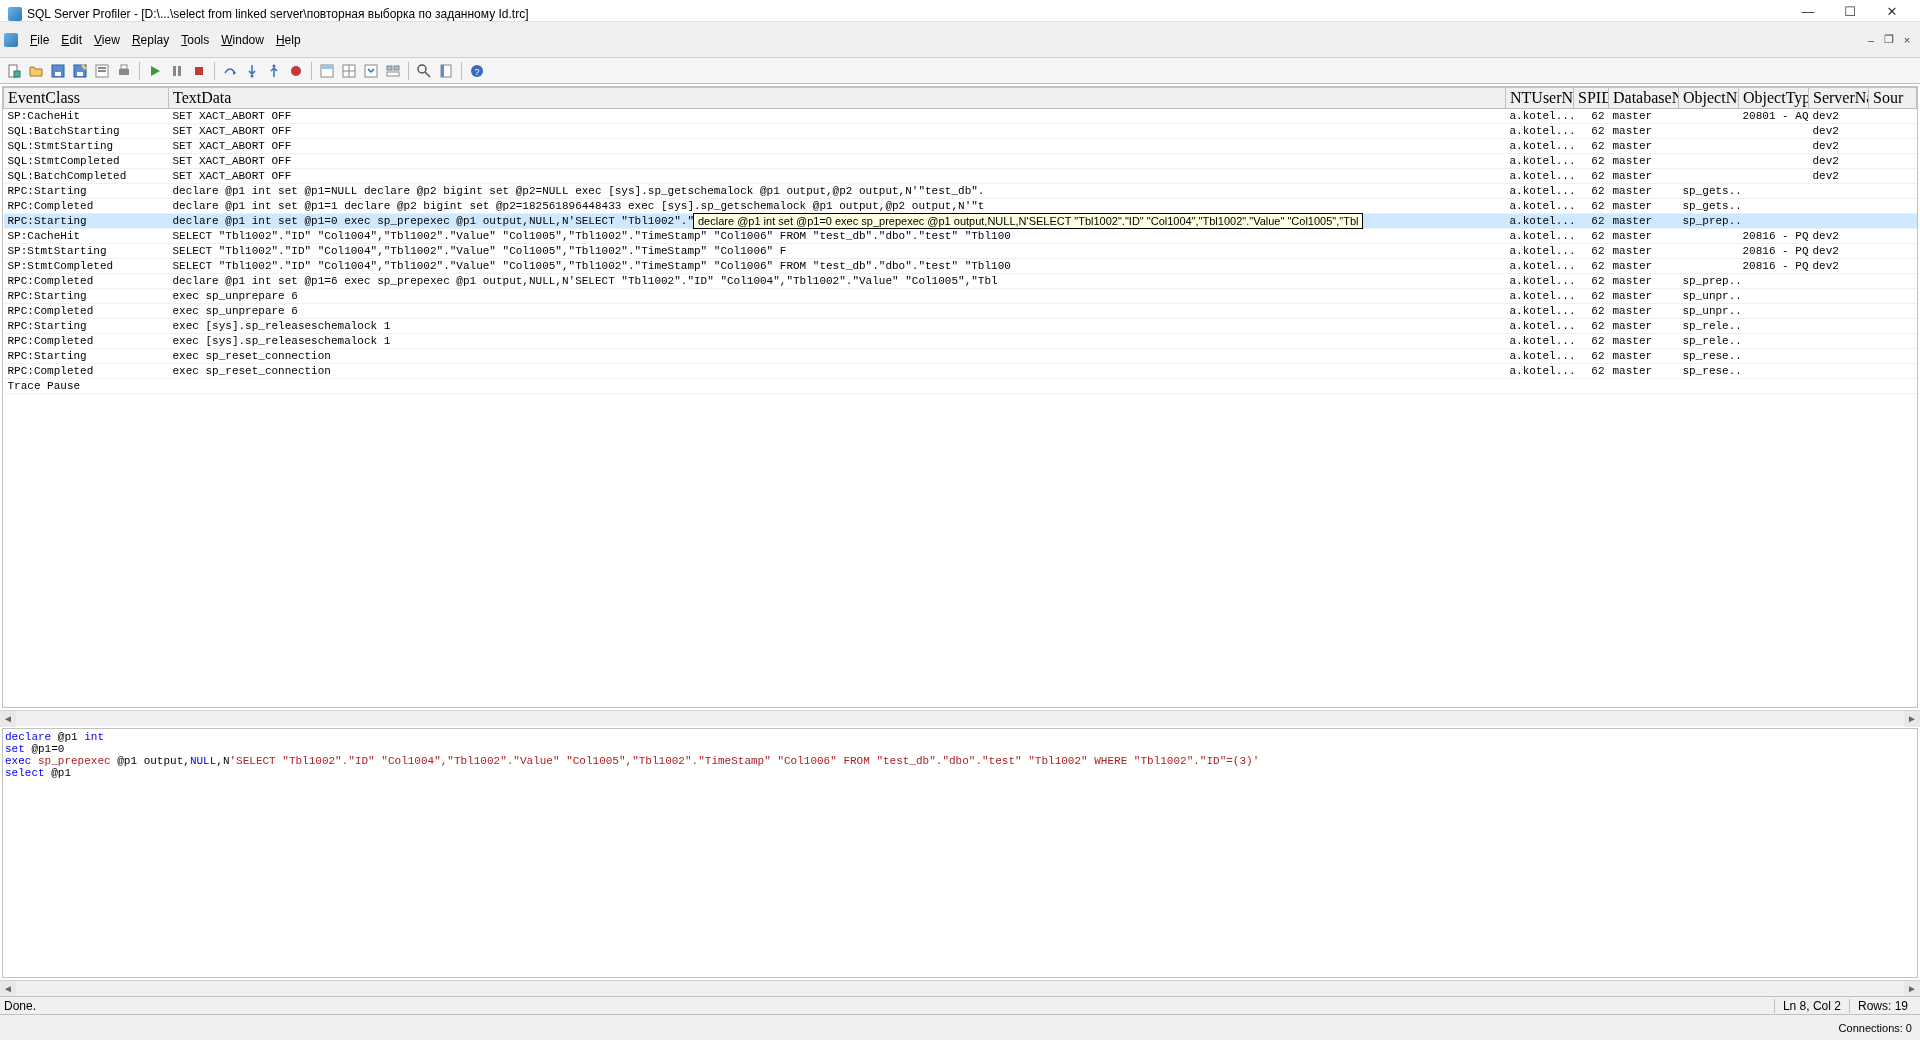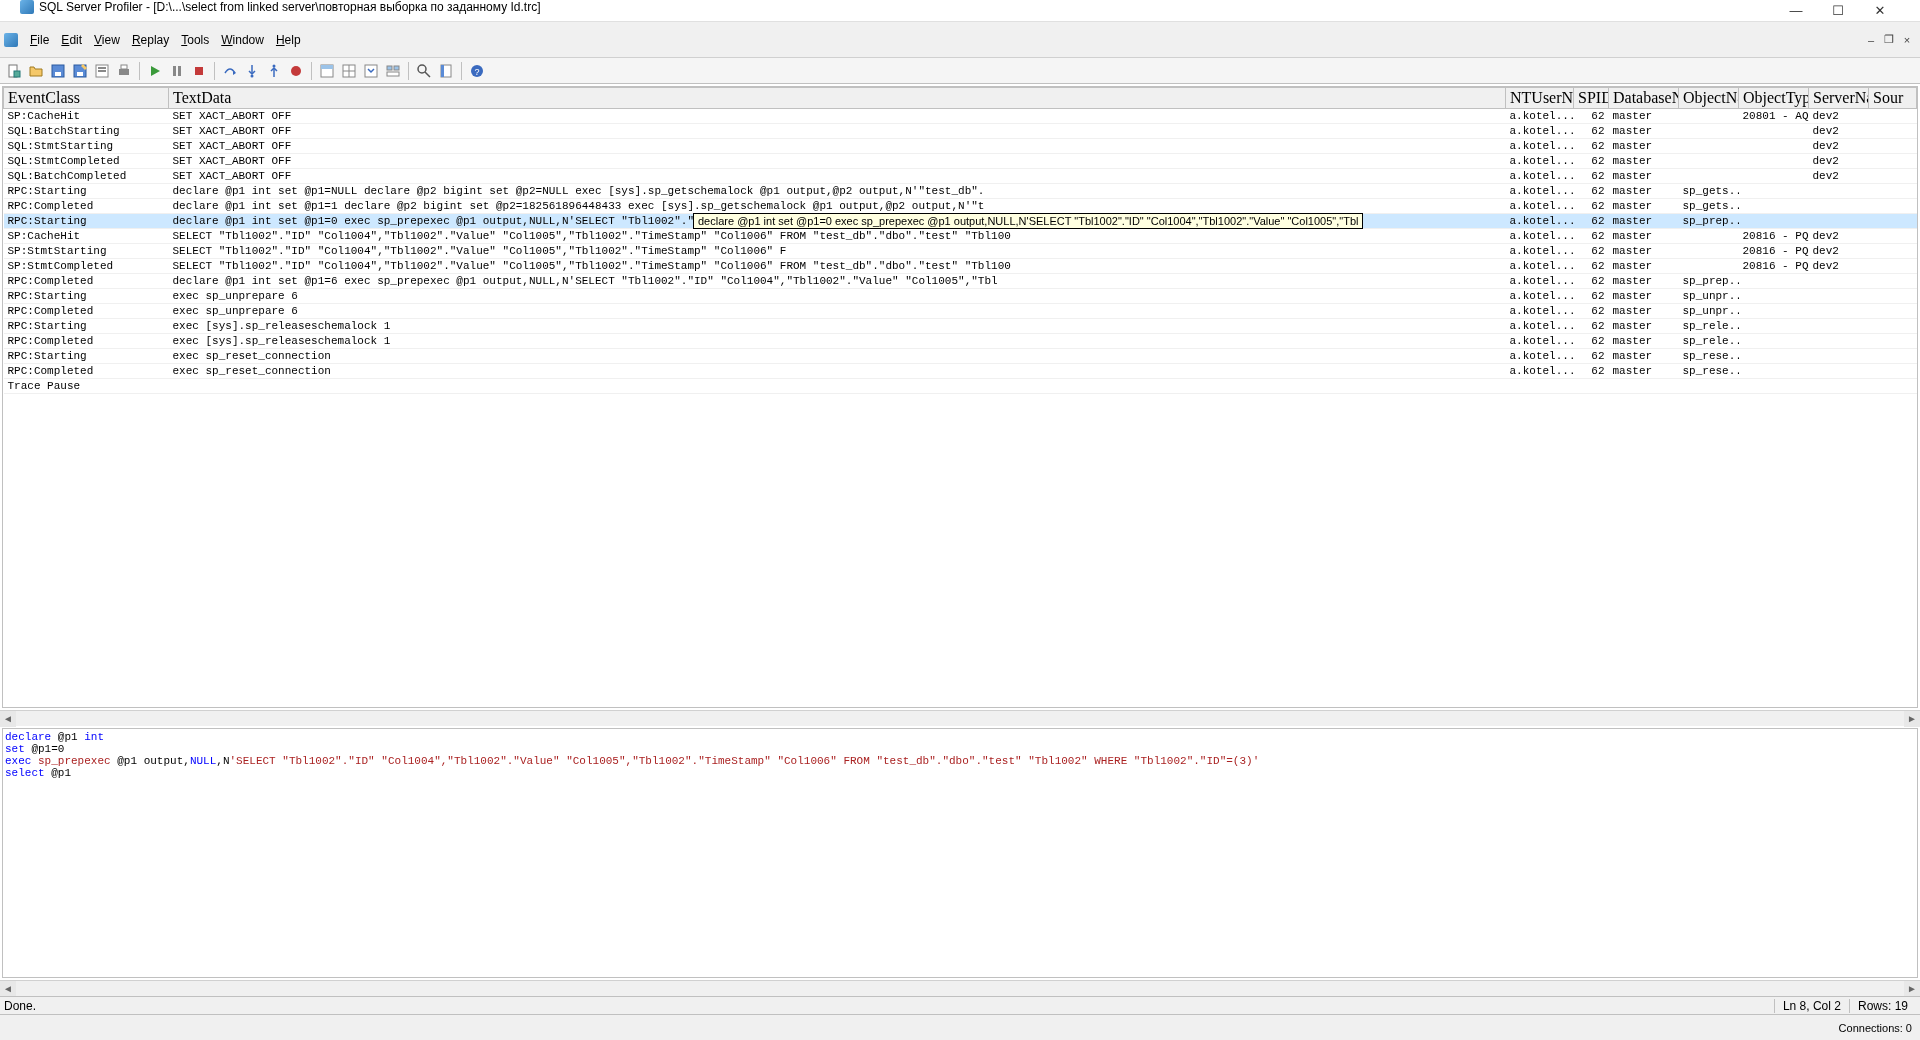--- a/index.html
+++ b/index.html
@@ -9,22 +9,22 @@
     background: #ffffff;
     overflow: hidden;
     height: 100vh;
     display: flex;
     flex-direction: column;
   }
   .titlebar {
     height: 22px;
     background: #ffffff;
     display: flex;
-    align-items: flex-start;
-    padding: 0 20px;
+    align-items: flex-end;
+    padding: 0 8px;
     border-bottom: 1px solid #e0e0e0;
     font-size: 12px;
   }
   .titlebar .app-icon {
     width: 14px; height: 14px;
     background: linear-gradient(135deg,#6bb3e8,#2f78b7);
     border-radius: 2px;
     margin-right: 5px;
   }
   .titlebar .title-text { flex: 1; }

